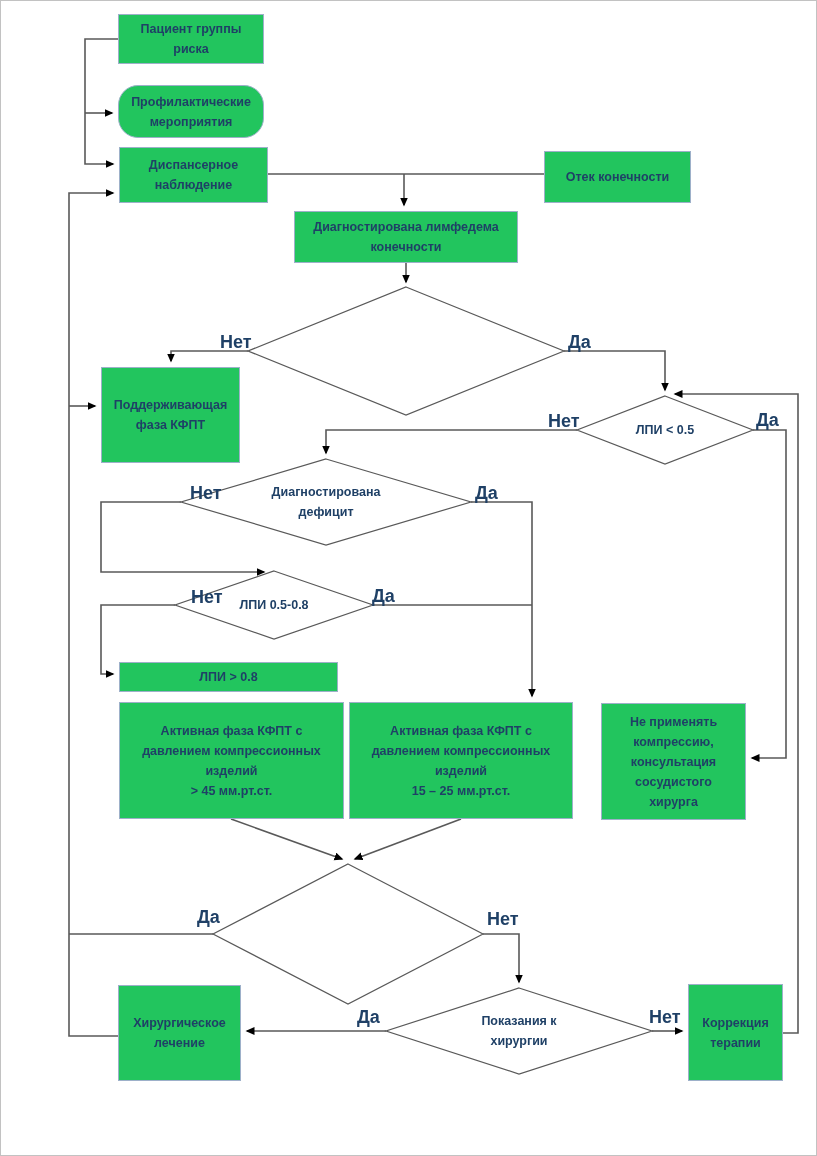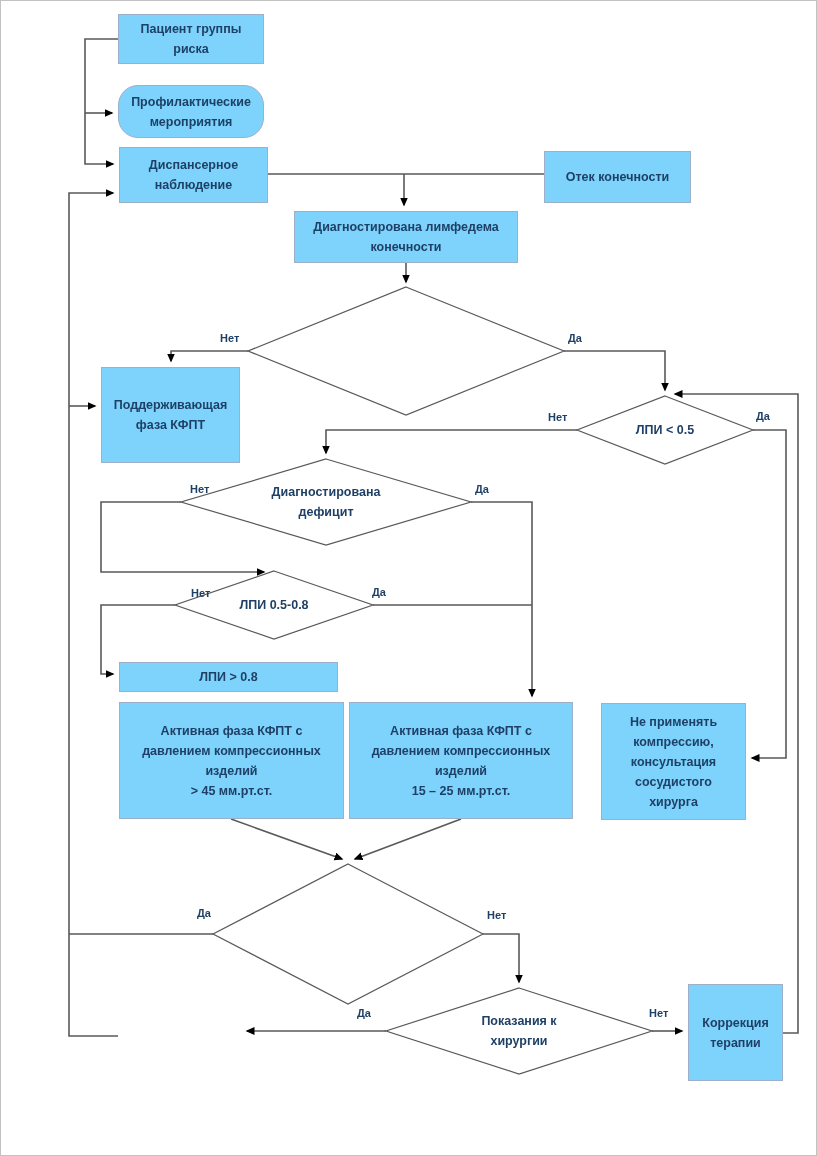--- a/index.html
+++ b/index.html
@@ -10,21 +10,21 @@
     background:#ffffff;
     border:1px solid #c2c2c2;
     box-sizing:border-box;
     font-family:"Liberation Sans", sans-serif;
     overflow:hidden;
   }
   .wires{position:absolute;left:0;top:0;width:817px;height:1156px;}
   .node{
     position:absolute;
     box-sizing:border-box;
-    background:#7dd3fc;
+    background:#22c55e;
     border:1.5px solid #9db0c9;
     color:#1f4066;
     font-size:12.5px;
     font-weight:bold;
     line-height:1.6;
     display:flex;
     align-items:center;
     justify-content:center;
     text-align:center;
     white-space:pre-line;
@@ -37,21 +37,21 @@
     font-size:12.5px;
     font-weight:bold;
     line-height:1.6;
     text-align:center;
     white-space:pre-line;
     pointer-events:none;
   }
   .elabel{
     position:absolute;
     color:#1f4066;
-    font-size:11px;
+    font-size:18px;
     font-weight:bold;
     line-height:1;
     white-space:nowrap;
   }
 </style>
 </head>
 <body>
 
 <div class="page">
 
@@ -129,20 +129,22 @@
 &gt; 45 мм.рт.ст.</div>
   <div class="node" style="left:348px;top:701px;width:224px;height:117px;">Активная фаза КФПТ с
 давлением компрессионных
 изделий
 15 – 25 мм.рт.ст.</div>
   <div class="node" style="left:600px;top:702px;width:145px;height:117px;">Не применять
 компрессию,
 консультация
 сосудистого
 хирурга</div>
+  <div class="node" style="left:117px;top:984px;width:123px;height:96px;">Хирургическое
+лечение</div>
   <div class="node" style="left:687px;top:983px;width:95px;height:97px;">Коррекция
 терапии</div>
 
   <div class="dtext" style="left:664px;top:429px;">ЛПИ &lt; 0.5</div>
   <div class="dtext" style="left:325px;top:501px;">Диагностирована
 дефицит</div>
   <div class="dtext" style="left:273px;top:604px;">ЛПИ 0.5-0.8</div>
   <div class="dtext" style="left:518px;top:1030px;">Показания к
 хирургии</div>
 

